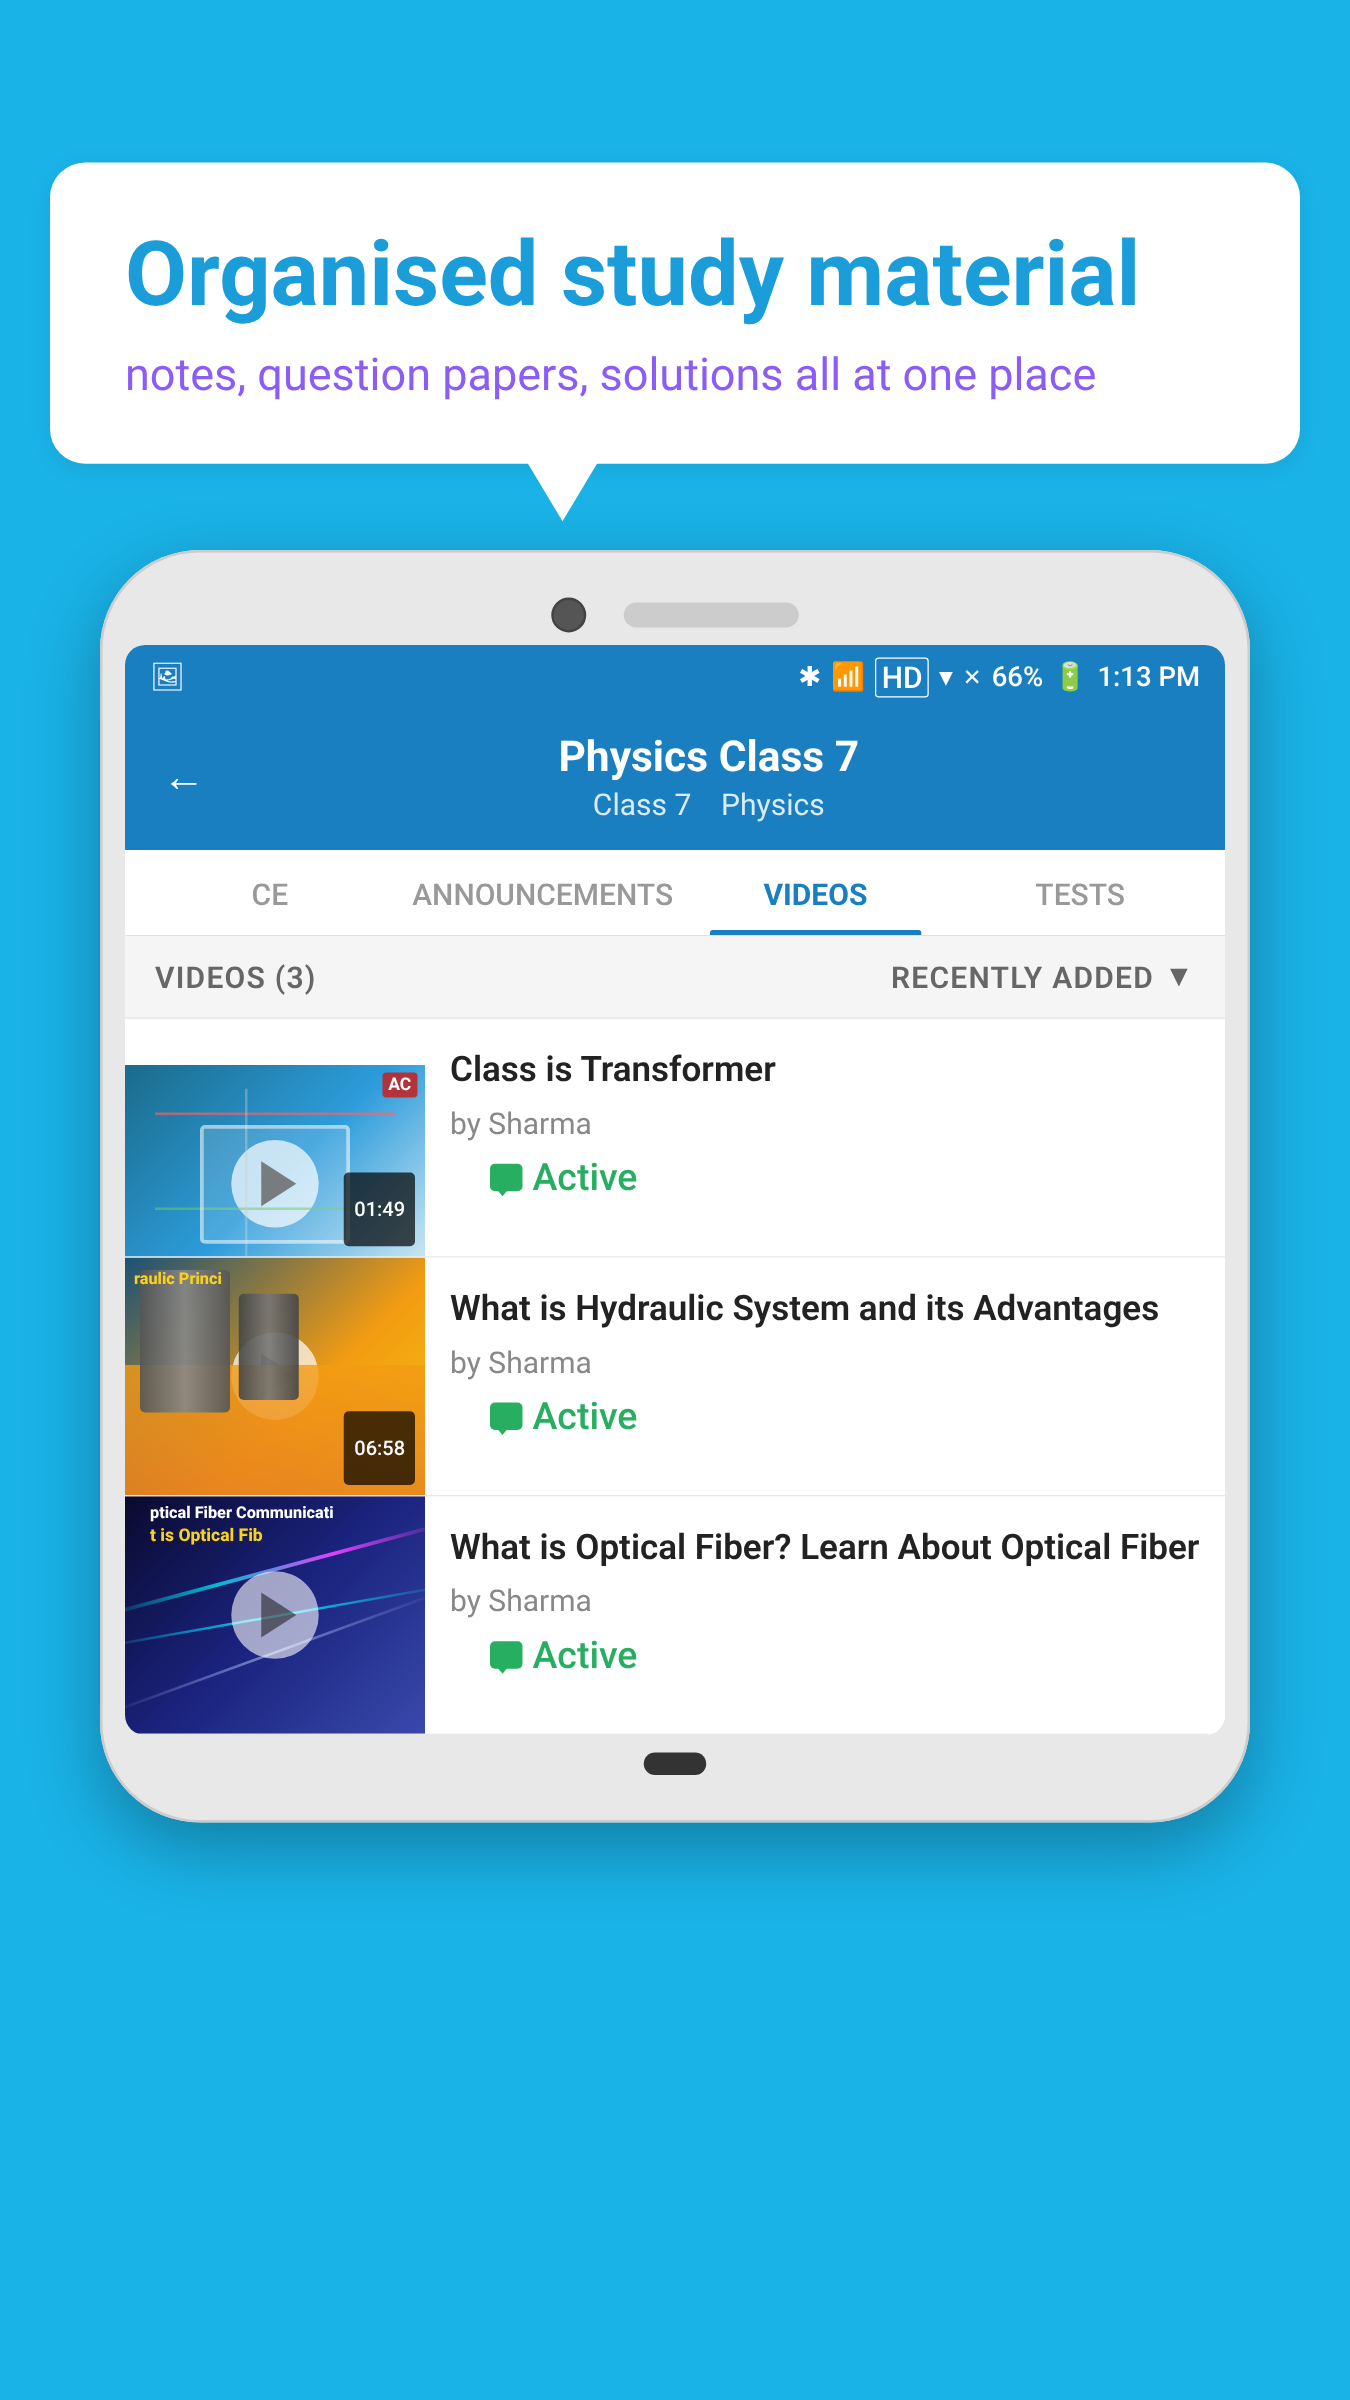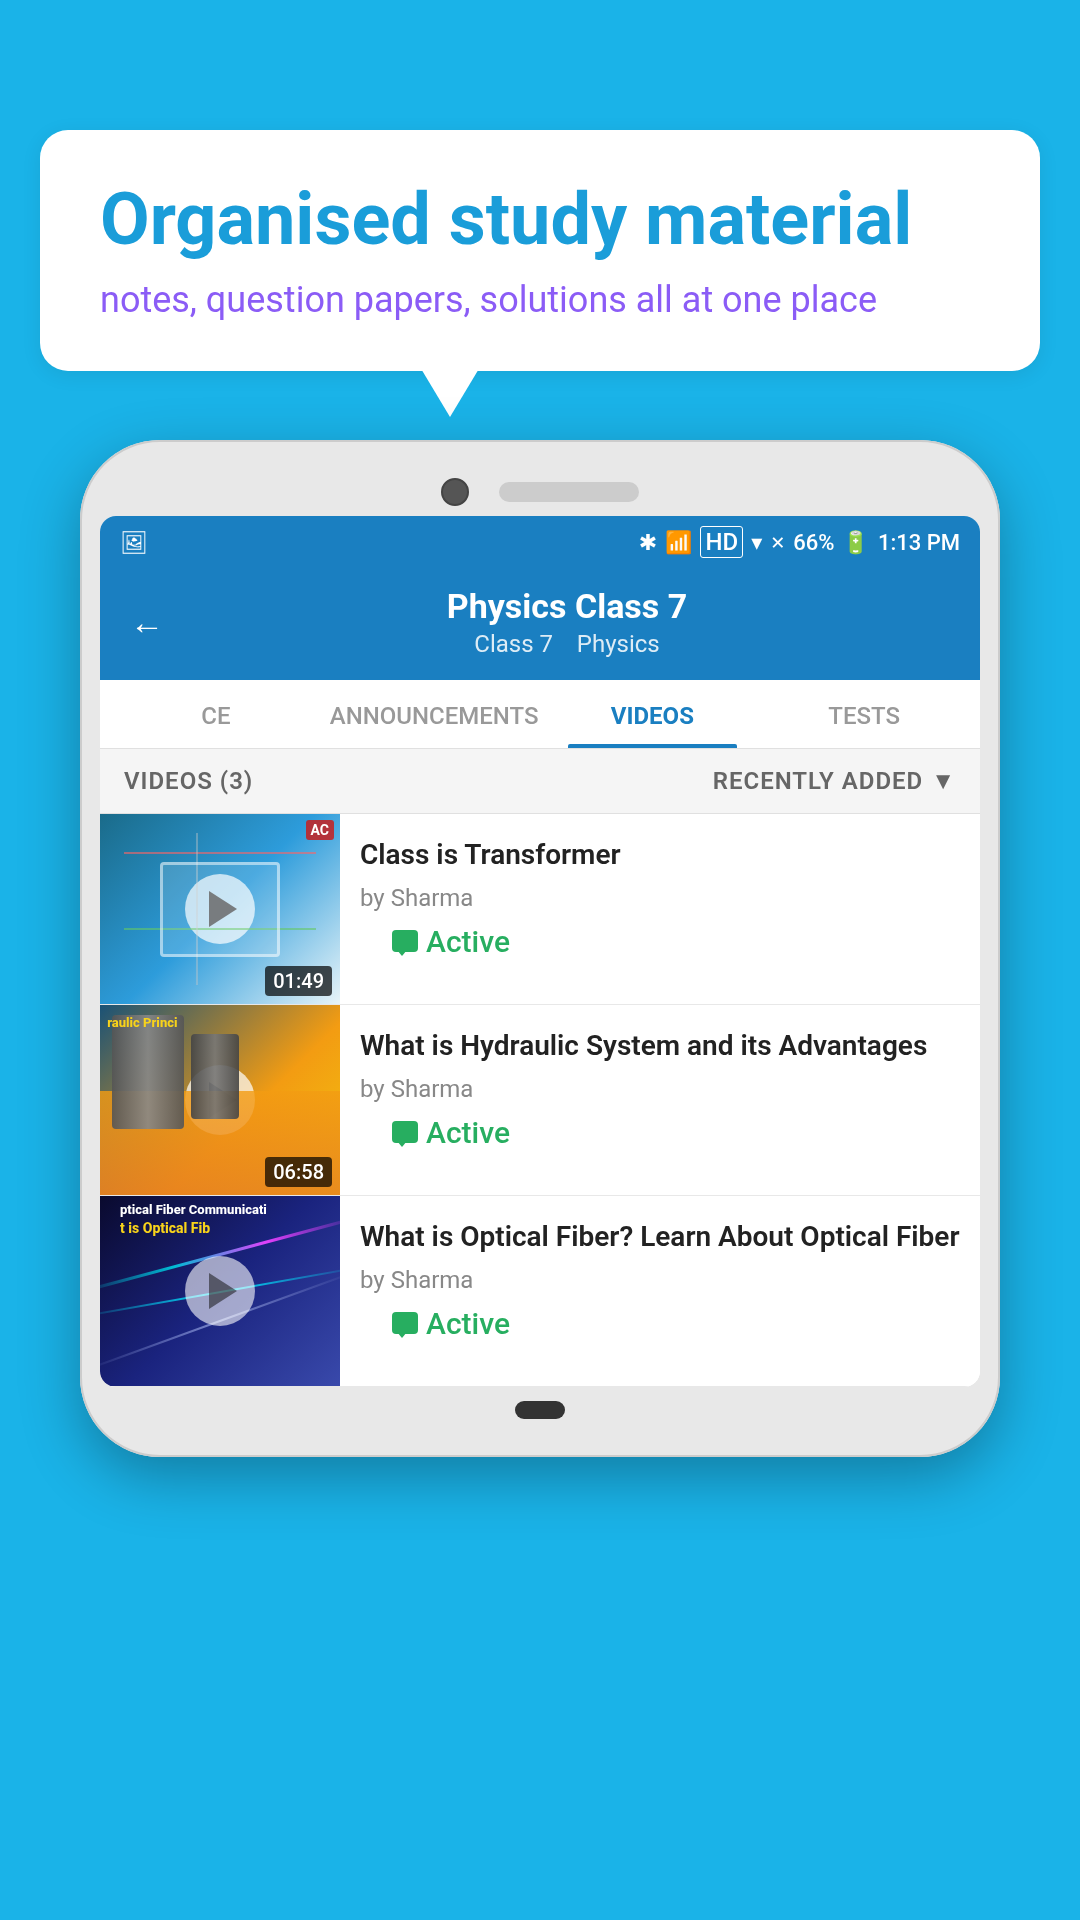--- a/index.html
+++ b/index.html
@@ -297,22 +297,22 @@
       border-left: 28px solid rgba(80,80,80,0.85);
       margin-left: 6px;
     }
 
     .video-duration {
       position: absolute;
       bottom: 8px;
       right: 8px;
       background: rgba(0,0,0,0.7);
       color: white;
-      font-size: 20px;
-      padding: 3px 8px;
+      font-size: 16px;
+      padding: 20px 8px;
       border-radius: 4px;
       font-weight: 500;
       margin-top: 12px;
     }
 
     .video-info {
       flex: 1;
       padding: 22px 20px 16px 20px;
       display: flex;
       flex-direction: column;
@@ -410,21 +410,21 @@
         <div class="sort-button">
           <span>RECENTLY ADDED</span>
           <span>▼</span>
         </div>
       </div>
 
       <div class="video-list">
 
         <div class="video-item">
           <div class="video-thumbnail">
-            <div class="video-thumb-bg-1" style="position:relative;">
+            <div class="video-thumb-bg-1" style="position:relative;margin-top:37px;">
 
               <div style="position:absolute; top:0; left:0; right:0; bottom:0; overflow:hidden;">
 
                 <div style="position:absolute; top:20%; left:10%; width:80%; height:2px; background:rgba(255,100,100,0.6);"></div>
                 <div style="position:absolute; top:60%; left:10%; width:80%; height:2px; background:rgba(100,200,100,0.6);"></div>
                 <div style="position:absolute; top:10%; left:40%; width:2px; height:80%; background:rgba(200,200,200,0.4);"></div>
 
                 <div style="position:absolute; top:25%; left:25%; width:50%; height:50%; border:3px solid rgba(255,255,255,0.5); background:rgba(255,255,255,0.15); border-radius:4px;"></div>
               </div>
               <div class="play-button">

